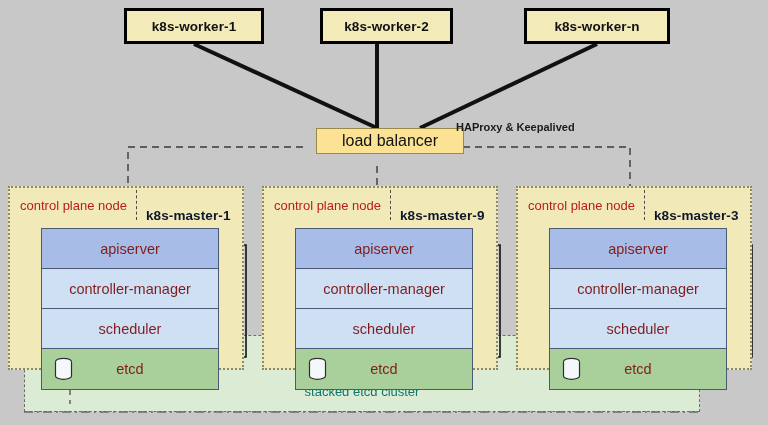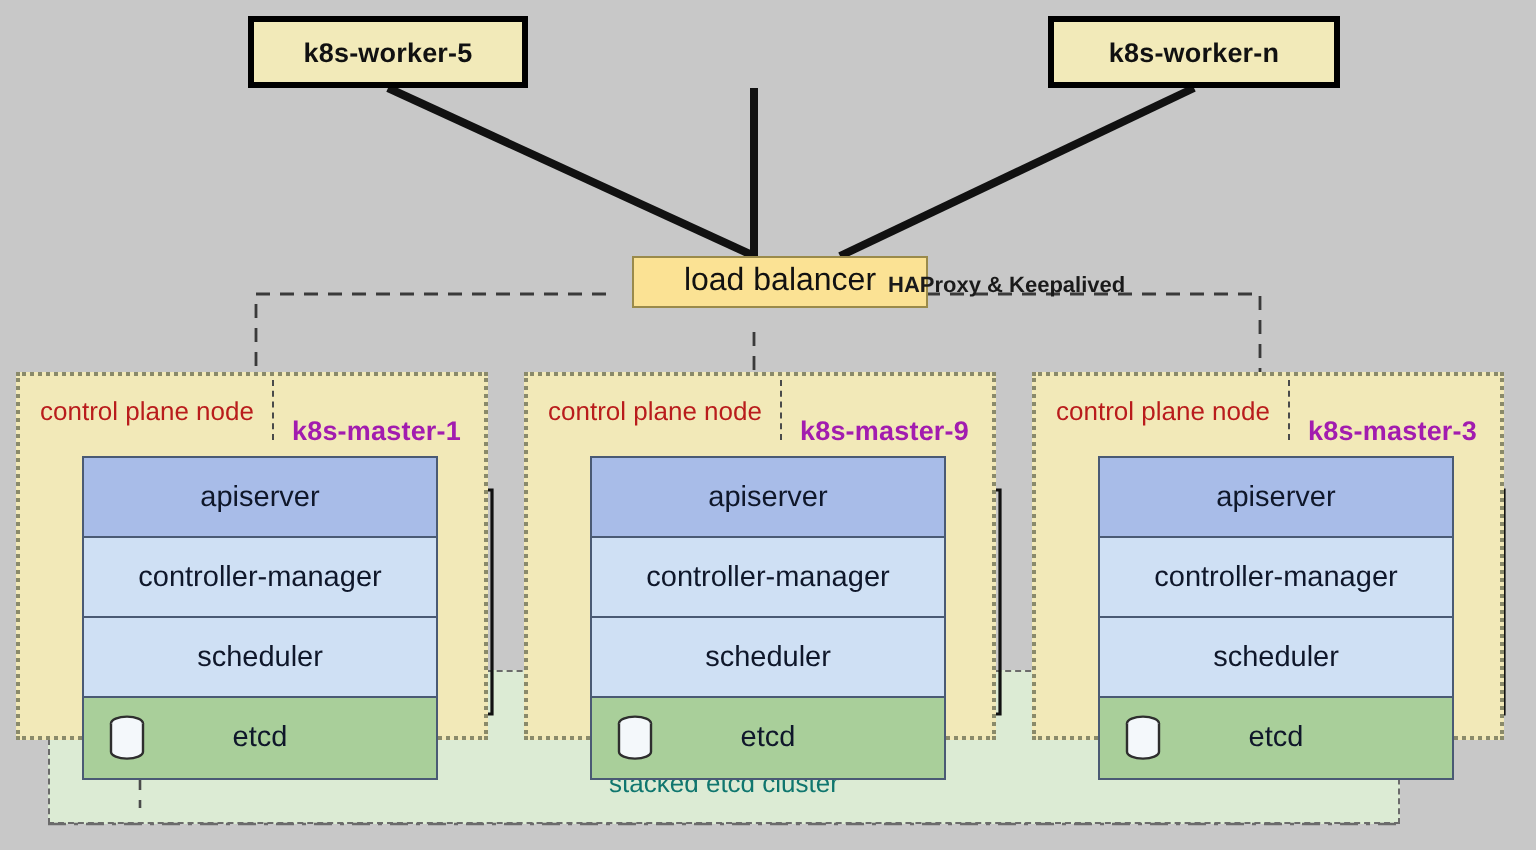--- a/index.html
+++ b/index.html
@@ -48,26 +48,25 @@
     background: #fbe294;
     border: 1px solid #9a8a4a;
     display: flex;
     align-items: center;
     justify-content: center;
     font-size: 16px;
     color: #111111;
   }
   #haproxy-label {
     position: absolute;
-    left: 444px; top: 121px;
+    left: 456px; top: 121px;
     font-size: 11px;
     font-weight: bold;
     color: #1a1a1a;
     white-space: nowrap;
-    margin-top: 16px;
   }
 
   
   #etcd-cluster {
     position: absolute;
     box-sizing: border-box;
     left: 24px; top: 335px;
     width: 676px; height: 77px;
     background: #dcebd4;
     border: 1px dashed #6b6b6b;
@@ -111,21 +110,21 @@
   }
   .cp-head .divider {
     width: 0;
     height: 30px;
     border-left: 1px dashed #4a4a4a;
     margin: 0 9px;
   }
   .cp-head .hostname {
     font-size: 13.5px;
     font-weight: bold;
-    color: #a21caf;
+    color: #0f172a;
     white-space: nowrap;
     letter-spacing: 0.1px;
     margin-top: 20px;
   }
 
   
   .stack {
     position: absolute;
     left: 31px;
     top: 40px;
@@ -134,21 +133,21 @@
     box-sizing: border-box;
   }
   .comp {
     box-sizing: border-box;
     height: 40px;
     display: flex;
     align-items: center;
     justify-content: center;
     position: relative;
     font-size: 14.5px;
-    color: #0f172a;
+    color: #7f1d1d;
     border-bottom: 1px solid #4a5a74;
   }
   .comp:last-child { border-bottom: none; }
   .comp.apiserver  { background: #a8bce8; }
   .comp.cm         { background: #cfe0f4; }
   .comp.sched      { background: #cfe0f4; }
   .comp.etcd       { background: #a9cf9a; }
 
   
   .db-icon {
@@ -198,21 +197,24 @@
 
     <path d="M 476 245 L 500 245 L 500 357 L 476 357" stroke="#111111" stroke-width="1.6" fill="none" marker-start="url(#arrow)" marker-end="url(#arrow)"></path>
 
     <path d="M 730 245 L 752 245 L 752 357 L 730 357" stroke="#111111" stroke-width="1.6" fill="none" marker-start="url(#arrow)" marker-end="url(#arrow)"></path>
 
     <path d="M 70 340 L 70 404" stroke="#4a4a4a" stroke-width="1.3" stroke-dasharray="7,5" fill="none"></path>
     <path d="M 24 412 L 700 412" stroke="#6b6b6b" stroke-width="1.3" stroke-dasharray="9,4,2,4" fill="none"></path>
   </svg>
 
   <div class="worker" style="left:124px; top:8px; width:140px; height:36px;">
-    <span>k8s-worker-5</span>
+    <span>k8s-worker-1</span>
+  </div>
+  <div class="worker" style="left:320px; top:8px; width:133px; height:36px;">
+    <span>k8s-worker-2</span>
   </div>
   <div class="worker" style="left:524px; top:8px; width:146px; height:36px;">
     <span>k8s-worker-n</span>
   </div>
 
   <div id="load-balancer">
     <span>load balancer</span>
   </div>
   <div id="haproxy-label">HAProxy &amp; Keepalived</div>
 

